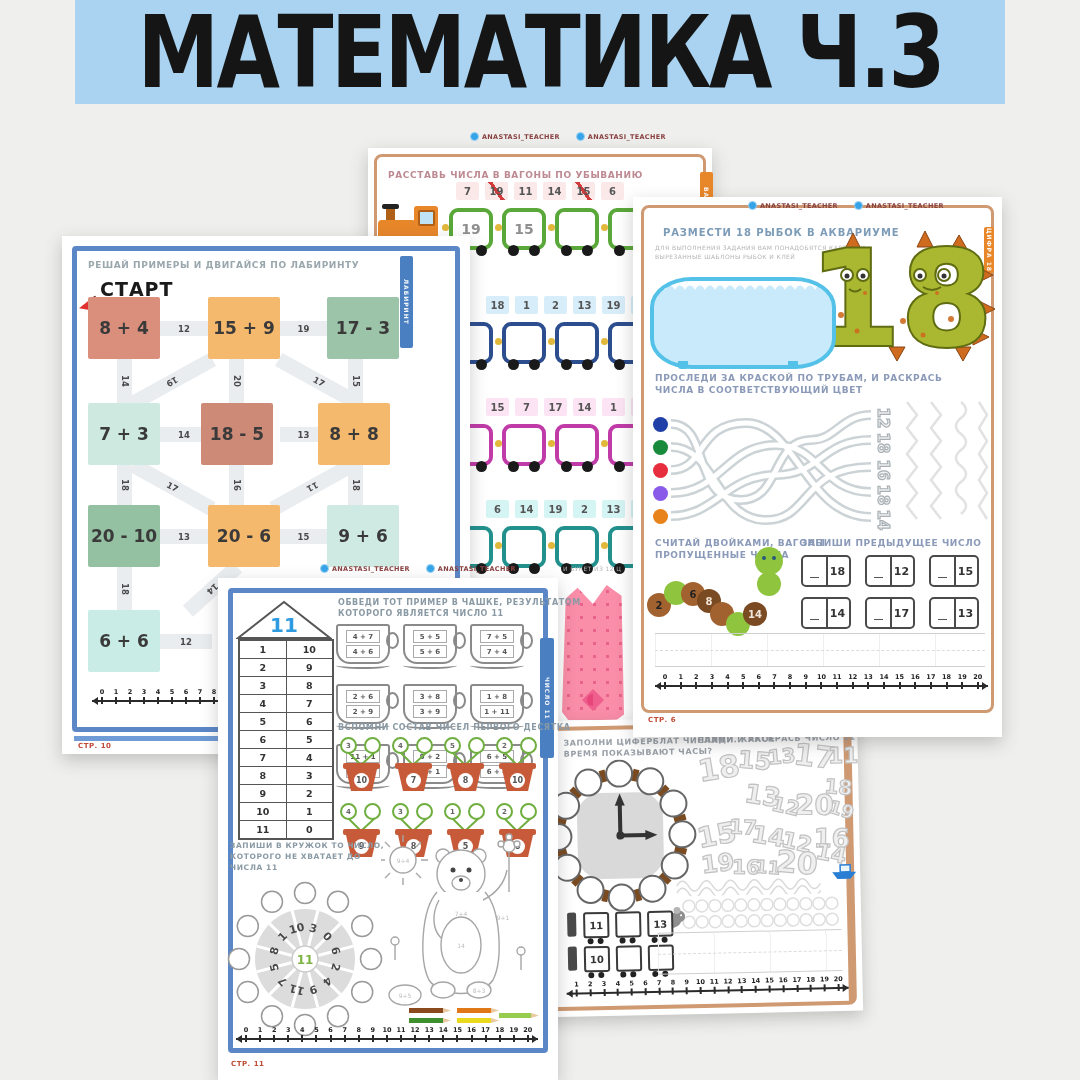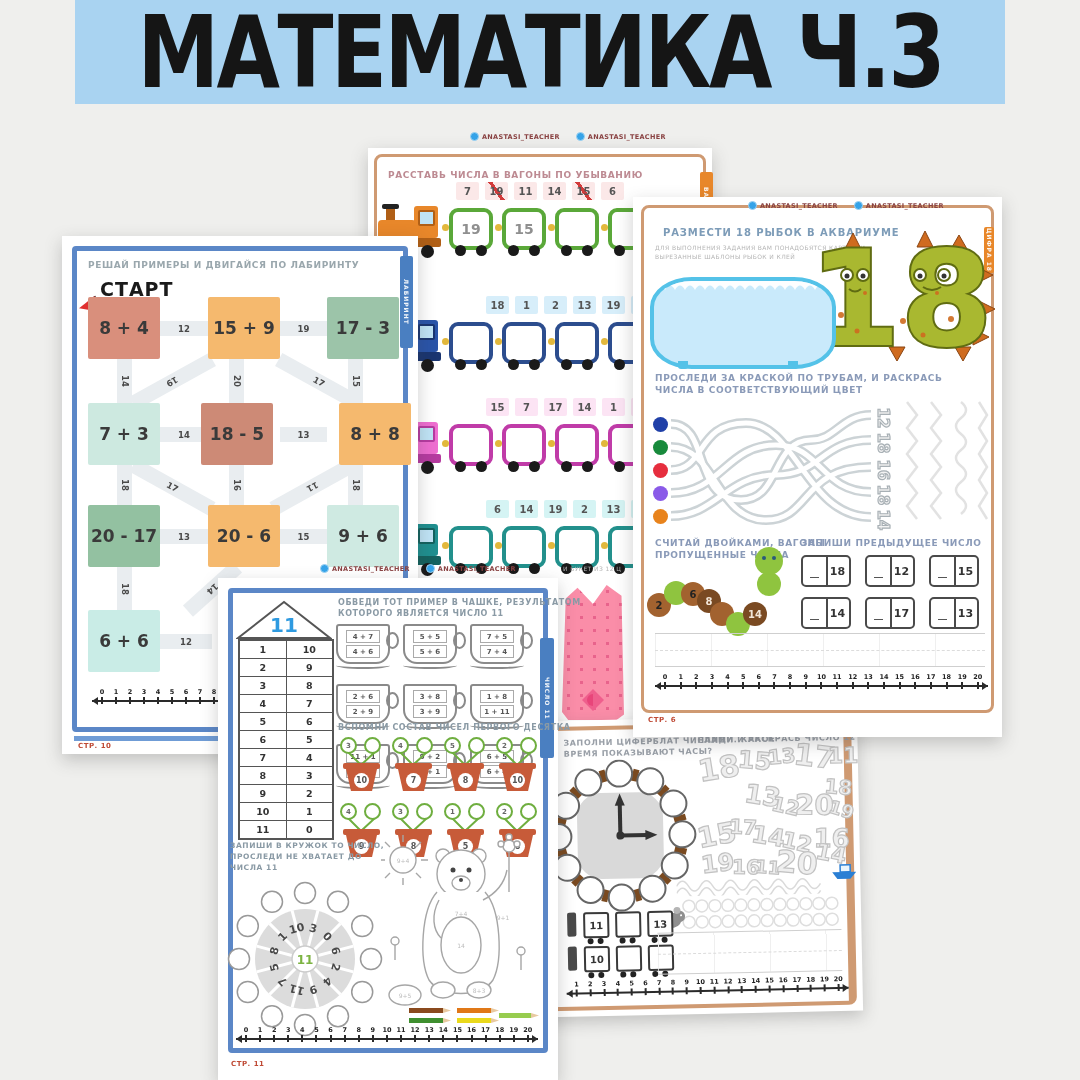--- a/index.html
+++ b/index.html
@@ -646,21 +646,21 @@
         <span class="nl-t">16</span>
         <span class="nl-t">17</span>
         <span class="nl-t">18</span>
         <span class="nl-t">19</span>
         <span class="nl-t">20</span>
       </div>
   </div>
   <div class="pg-label" style="left:15px;top:519px">СТР. 6</div>
 </div>
 
-<div class="page" id="pageC" style="left:62px;top:236px;width:356px;height:518px;z-index:4">
+<div class="page" id="pageC" style="left:62px;top:236px;width:408px;height:518px;z-index:4">
   <div class="pborder b-blue" style="inset:10px 10px 22px 10px"></div>
   <div style="position:absolute;left:12px;top:500px;width:334px;height:5px;background:#6f9cd6"></div>
   <div class="vtab" style="left:338px;top:20px;width:13px;height:92px;background:#4a7fc1">ЛАБИРИНТ</div>
   <div class="ws-title" style="left:26px;top:24px;font-size:9px;color:#9aa7ad">РЕШАЙ ПРИМЕРЫ И ДВИГАЙСЯ ПО ЛАБИРИНТУ</div>
   <div style="position:absolute;left:38px;top:42px;font-size:19px;font-weight:900;color:#1a1a1a;letter-spacing:1px">СТАРТ</div>
   <svg style="position:absolute;left:14px;top:56px" width="30" height="42" viewBox="0 0 30 42">
     <g transform="rotate(-14 20 14)">
         <line x1="21" y1="4" x2="21" y2="40" stroke="#333" stroke-width="2"></line>
     <polygon points="21,4 3,12 21,20" fill="#e03030"></polygon>
       </g>
@@ -723,22 +723,22 @@
     </div>
   <div class="mpath mrot" style="left:143px;top:320px;width:15px;height:66px;transform:rotate(48deg)">
       <span>14</span>
     </div>
 
   <div class="mbox mc1" style="left:26px;top:61px">8 + 4</div>
   <div class="mbox mc2" style="left:146px;top:61px">15 + 9</div>
   <div class="mbox mc3" style="left:265px;top:61px">17 - 3</div>
   <div class="mbox mc4" style="left:26px;top:167px">7 + 3</div>
   <div class="mbox mc5" style="left:139px;top:167px">18 - 5</div>
-  <div class="mbox mc2" style="left:277px;top:167px">8 + 8</div>
-  <div class="mbox mc6" style="left:26px;top:269px">20 - 17</div>
+  <div class="mbox mc2" style="left:256px;top:167px">8 + 8</div>
+  <div class="mbox mc6" style="left:26px;top:269px">20 - 10</div>
   <div class="mbox mc2" style="left:146px;top:269px">20 - 6</div>
   <div class="mbox mc7" style="left:265px;top:269px">9 + 6</div>
   <div class="mbox mc8" style="left:26px;top:374px">6 + 6</div>
 
   <div class="numline" style="left:30px;top:452px;width:132px">
     <div class="nl-line"></div>
     <div class="nl-ticks">
         <span class="nl-t">0</span>
         <span class="nl-t">1</span>
         <span class="nl-t">2</span>
@@ -956,21 +956,21 @@
           <path d="M12 0 L25 13 M39 0 L25 13" stroke="#6fae3f" stroke-width="2" fill="none"></path>
         </svg>
       <i class="pot-rim"></i>
       <div class="pot-body">
           <span class="pot-num">6</span>
         </div>
     </div>
     </div>
 
   <div class="ws-title" style="left:12px;top:263px;font-size:7.5px;color:#8a9aa5">ЗАПИШИ В КРУЖОК ТО ЧИСЛО,</div>
-  <div class="ws-title" style="left:12px;top:274px;font-size:7.5px;color:#8a9aa5">ПРОСЛЕДИ НЕ ХВАТАЕТ ДО</div>
+  <div class="ws-title" style="left:12px;top:274px;font-size:7.5px;color:#8a9aa5">КОТОРОГО НЕ ХВАТАЕТ ДО</div>
   <div class="ws-title" style="left:12px;top:285px;font-size:7.5px;color:#8a9aa5">ЧИСЛА 11</div>
   <svg style="position:absolute;left:6px;top:293px" width="162" height="176" viewBox="0 0 162 176">
     <g fill="#fff" stroke="#999" stroke-width="1.5">
       <circle cx="81" cy="22" r="10.5"></circle>
         <circle cx="114" cy="30.8" r="10.5"></circle>
         <circle cx="138.2" cy="55" r="10.5"></circle>
       <circle cx="147" cy="88" r="10.5"></circle>
         <circle cx="138.2" cy="121" r="10.5"></circle>
         <circle cx="114" cy="145.2" r="10.5"></circle>
       <circle cx="81" cy="154" r="10.5"></circle>

